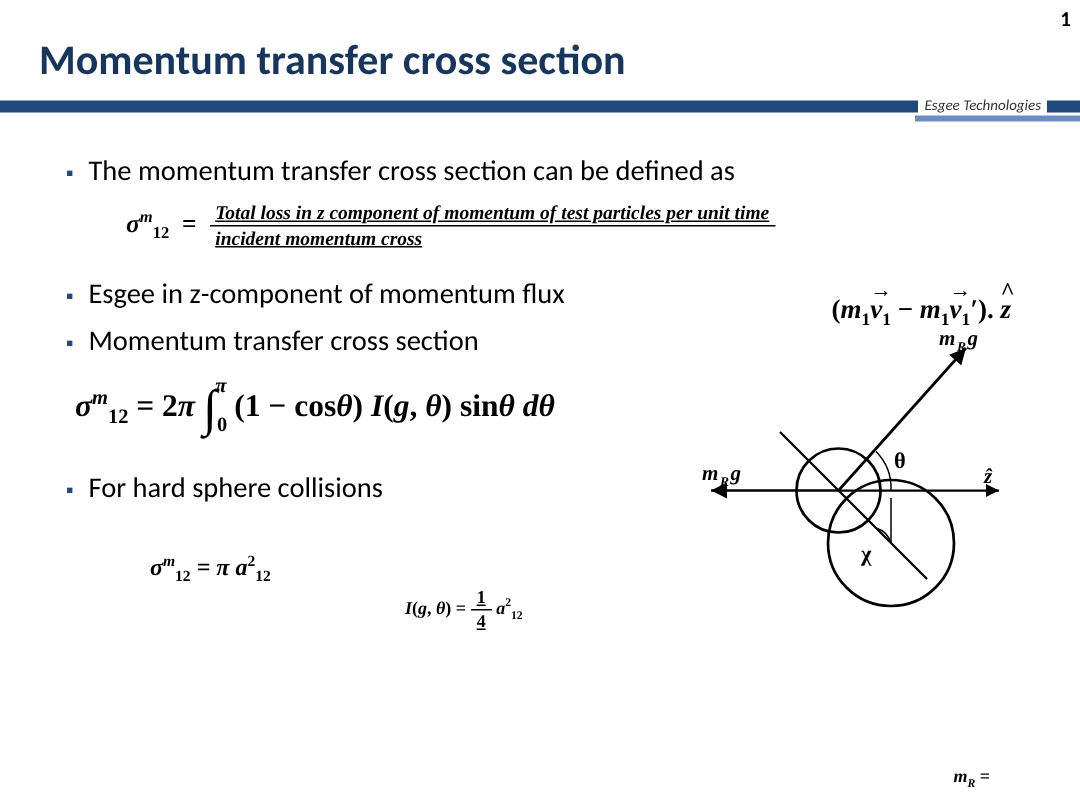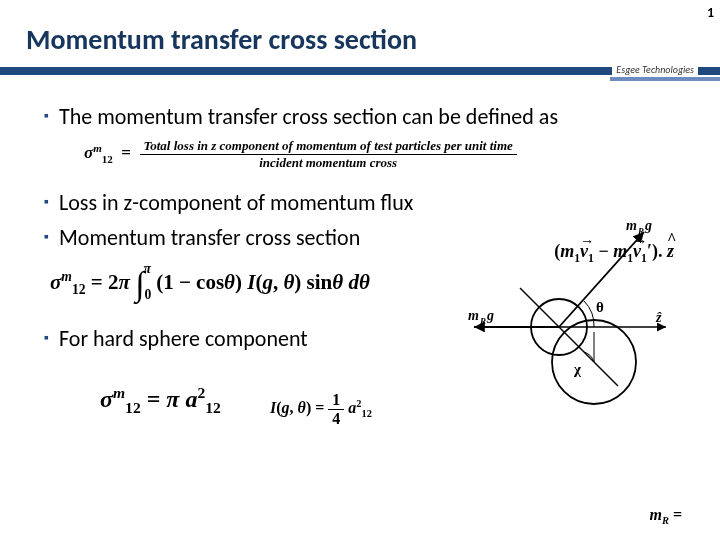--- a/index.html
+++ b/index.html
@@ -6,36 +6,36 @@
   body { width:720px; height:540px; font-family:Calibri, Arial, sans-serif; background:#fff; position:relative; color:#000; }
   .page-num { position:absolute; top:4px; right:6px; font-size:14px; font-weight:bold; }
   .title { font-size:28px; font-weight:bold; color:#17365d; margin:22px 0 10px 26px; }
   .rule-wrap { position:relative; height:24px;text-align:center; }
   .rule-thick { position:absolute; left:0; right:0; top:0; height:8px; background:#1f497d; }
   .rule-thin { position:absolute; right:0; top:10px; width:110px; height:4px; background:#6d8bbf; }
   .brand { position:absolute; right:22px; top:-4px; font-size:10px; font-style:italic; color:#333; background:#fff; padding:0 4px; }
   .content { position:relative; padding:12px 44px 0 44px; }
   .bullet { display:flex; align-items:flex-start; margin-bottom:8px; }
   .sq { font-size:14px; color:#1f497d; margin-right:10px; margin-top:4px; }
-  .btxt { font-size:22px; }
-  .eq { font-family:"Cambria Math","Times New Roman",serif; font-weight:bold; font-size:17px;margin-top:45px; }
-  .eq-small { font-family:"Cambria Math","Times New Roman",serif; font-weight:bold; font-size:16px; }
-  .frac { display:inline-block; text-align:center; vertical-align:middle; }
+  .btxt { font-size:19px; }
+  .eq { font-family:"Cambria Math","Times New Roman",serif; font-weight:bold; font-size:17px; }
+  .eq-small { font-family:"Cambria Math","Times New Roman",serif; font-weight:bold; font-size:12px; }
+  .frac { display:inline-block; text-align:left; vertical-align:middle;text-decoration:underline; }
   .frac .n { display:block; border-bottom:1.6px solid #000; padding:0 4px; }
   .frac .d { display:block; padding:0 4px; }
   .long-frac .n, .long-frac .d { font-family:"Cambria Math","Times New Roman",serif; font-size:13px; font-weight:bold; font-style:italic; }
   .sub { font-size:0.65em; vertical-align:sub; }
   .sup { font-size:0.65em; vertical-align:super; }
   .hat { position:relative; }
   .hat::before { content:"^"; position:absolute; left:0; right:0; top:-0.65em; text-align:center; font-size:0.9em; }
   .vec { position:relative; }
   .vec::before { content:"\2192"; position:absolute; left:0; right:0; top:-0.7em; text-align:center; font-size:0.8em; }
   .diagram { position:absolute; right:44px; top:222px; width:210px; height:250px; }
   .diagram text { font-family:"Cambria Math","Times New Roman",serif; font-weight:bold; }
-  .reduced { position:absolute; right:38px; bottom:14px; }
+  .reduced { position:absolute; right:60px; bottom:14px; }
 </style>
 </head>
 <body>
 
 <div class="page-num">1</div>
 
 <h1 class="title">Momentum transfer cross section</h1>
 
 <div class="rule-wrap">
   <div class="rule-thick"></div>
@@ -54,21 +54,21 @@
     <span style="font-style:italic">σ</span><span class="sup" style="font-style:italic">m</span><span class="sub">12</span>
     &nbsp;=&nbsp;
     <span class="frac long-frac">
       <span class="n">Total loss in z component of momentum of test particles per unit time</span>
       <span class="d">incident momentum cross</span>
     </span>
   </div>
 
   <div class="bullet">
     <span class="sq">▪</span>
-    <span class="btxt">Loss in z-component of momentum flux</span>
+    <span class="btxt">Esgee in z-component of momentum flux</span>
   </div>
 
   <div class="eq" style="position:absolute; right:46px; top:105px; font-size:18px">
     (<span style="font-style:italic">m</span><span class="sub">1</span><span class="vec" style="font-style:italic">v</span><span class="sub">1</span>
     − <span style="font-style:italic">m</span><span class="sub">1</span><span class="vec" style="font-style:italic">v</span><span class="sub">1</span>′).
     <span class="hat" style="font-style:italic">z</span>
   </div>
 
 
   <div class="bullet">
@@ -78,30 +78,30 @@
 
   <div class="eq" style="margin:10px 0 22px 6px; font-size:21px">
     <span style="font-style:italic">σ</span><span class="sup" style="font-style:italic">m</span><span class="sub">12</span>
     = 2<span style="font-style:italic">π</span>
     <span style="font-size:34px; vertical-align:-6px">∫</span><span class="sub" style="vertical-align:-10px">0</span><span class="sup" style="vertical-align:16px; margin-left:-8px; font-style:italic">π</span>
     (1 − cos<span style="font-style:italic">θ</span>)<span style="font-style:italic"> I</span>(<span style="font-style:italic">g</span>, <span style="font-style:italic">θ</span>) sin<span style="font-style:italic">θ dθ</span>
   </div>
 
   <div class="bullet">
     <span class="sq">▪</span>
-    <span class="btxt">For hard sphere component</span>
+    <span class="btxt">For hard sphere collisions</span>
   </div>
 
   <div class="eq-small" style="position:absolute; left:270px; top:300px">
     <span style="font-style:italic">I</span>(<span style="font-style:italic">g</span>, <span style="font-style:italic">θ</span>) =
     <span class="frac"><span class="n">1</span><span class="d">4</span></span>
     <span style="font-style:italic">a</span><span class="sup">2</span><span class="sub">12</span>
   </div>
 
-  <div class="eq" style="margin:32px 0 0 56px; font-size:24px">
+  <div class="eq" style="margin:32px 0 0 56px; font-size:16px">
     <span style="font-style:italic">σ</span><span class="sup" style="font-style:italic">m</span><span class="sub">12</span>
     = <span style="font-style:italic">π a</span><span class="sup">2</span><span class="sub">12</span>
   </div>
 
 </div>
 
 <svg class="diagram" viewBox="0 0 210 250">
   <defs>
     <marker id="arr" markerWidth="8" markerHeight="8" refX="6" refY="3" orient="auto">
       <path d="M0,0 L6,3 L0,6 Z" fill="#000"></path>

